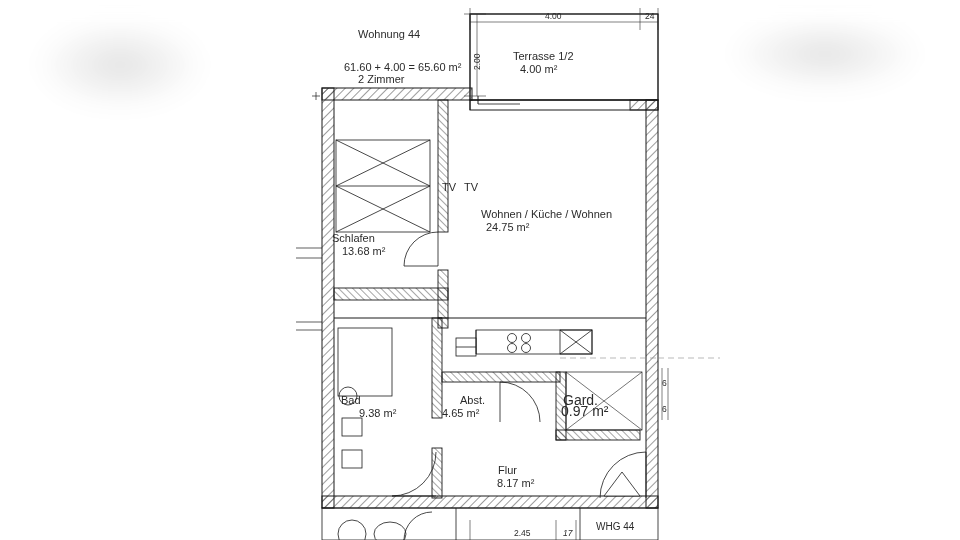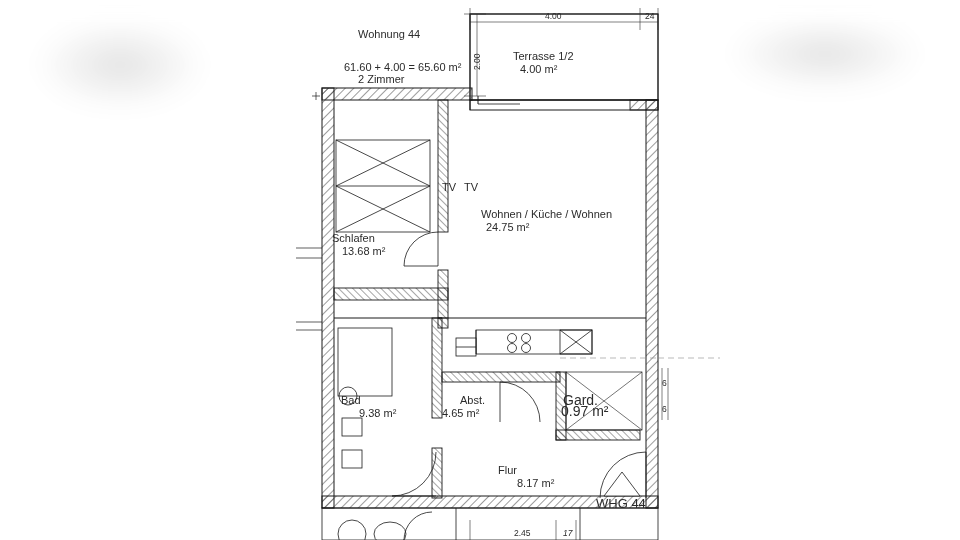--- a/index.html
+++ b/index.html
@@ -209,26 +209,26 @@
   <div class="lbl" style="left:341px;top:394px;">Bad</div>
   <div class="lbl" style="left:359px;top:407px;">9.38 m²</div>
 
   <div class="lbl" style="left:460px;top:394px;">Abst.</div>
   <div class="lbl" style="left:442px;top:407px;">4.65 m²</div>
 
   <div class="lbl tiny" style="left:563px;top:394px;">Gard.</div>
   <div class="lbl tiny" style="left:561px;top:405px;">0.97 m²</div>
 
   <div class="lbl" style="left:498px;top:464px;">Flur</div>
-  <div class="lbl" style="left:497px;top:477px;margin-left:20px;">8.17 m²</div>
+  <div class="lbl" style="left:497px;top:477px;">8.17 m²</div>
 
   <div class="lbl" style="left:442px;top:181px;">TV</div>
   <div class="lbl" style="left:464px;top:181px;">TV</div>
 
-  <div class="lbl" style="left:596px;top:498px;font-size:13px;">WHG 44</div>
+  <div class="lbl" style="left:596px;top:521px;font-size:10px;">WHG 44</div>
 
   <div class="dimtxt" style="left:545px;top:11px;text-align:right;">4.00</div>
   <div class="dimtxt" style="left:645px;top:11px;">24</div>
   <div class="dimtxt vert" style="left:472px;top:70px;">2.00</div>
   <div class="dimtxt" style="left:514px;top:528px;">2.45</div>
   <div class="dimtxt" style="left:563px;top:528px;font-style:italic;">17</div>
   <div class="dimtxt" style="left:662px;top:378px;">6</div>
   <div class="dimtxt" style="left:662px;top:404px;">6</div>
 </div>
 

